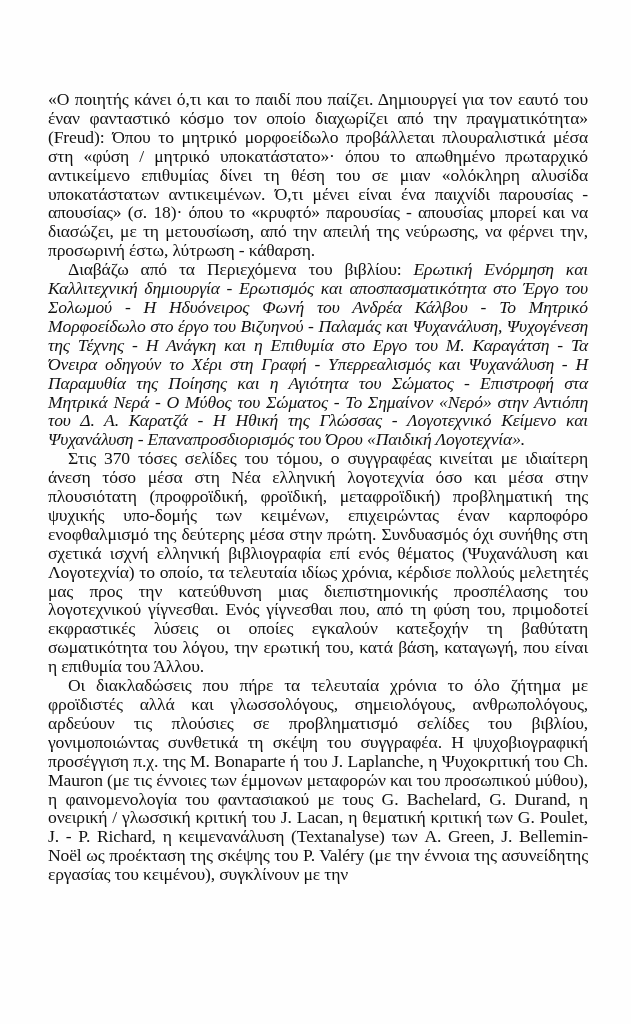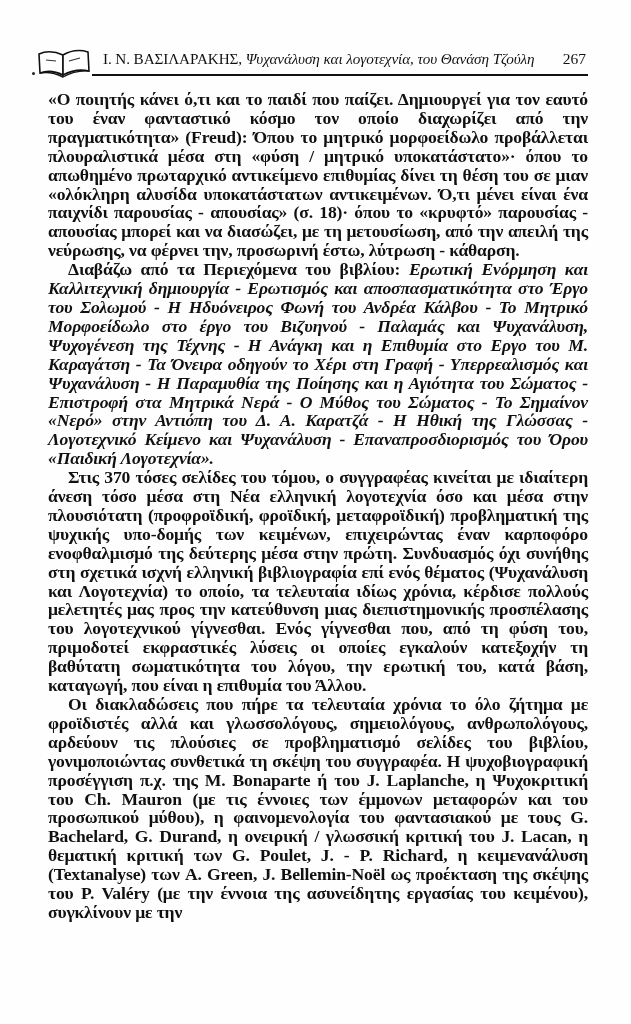--- a/index.html
+++ b/index.html
@@ -24,45 +24,29 @@
   .page-number { position: absolute; right: 2px; top: 6px; font-size: 15.5px; }
   .header-rule {
     position: absolute; left: 56px; right: 0; top: 30px; height: 2px; background: #111;
   }
   .dot { position: absolute; left: -4px; top: 28px; width: 3px; height: 3px; background:#222; border-radius: 50%; }
   .body-text {
     position: absolute; left: 48px; top: 90px; width: 540px;
     font-size: 17.6px; line-height: 18.9px;
     text-align: justify; letter-spacing: -0.15px;
   }
-  .body-text p { margin: 0; font-weight: bold; }
+  .body-text p { margin: 0; }
   .body-text p.indent { text-indent: 20px; }
   .body-text .it { font-style: italic; }
 </style>
 </head>
 <body>
 
 <div class="page">
 
-  <div class="header">
-    <span class="dot"></span>
-    <svg class="book-icon" viewBox="0 0 56 32">
-      <path d="M3 8 Q14 3 27 9 L27 29 Q15 23 4 27 Z" fill="#fff" stroke="#111" stroke-width="1.6"></path>
-      <path d="M27 9 Q39 2 52 6 L53 25 Q40 22 27 29 Z" fill="#fff" stroke="#111" stroke-width="1.6"></path>
-      <path d="M4 27 Q15 25 27 31 Q39 24 53 25" fill="none" stroke="#111" stroke-width="1.4"></path>
-      <path d="M10 14 L20 15" stroke="#333" stroke-width="1.2"></path>
-      <path d="M33 15 L44 12" stroke="#333" stroke-width="1.2"></path>
-    </svg>
-    <div class="header-text">
-      <span class="author">Ι. Ν. ΒΑΣΙΛΑΡΑΚΗΣ,</span>
-      <span class="title">Ψυχανάλυση και λογοτεχνία, του Θανάση Τζούλη</span>
-    </div>
-    <div class="page-number">267</div>
-    <div class="header-rule"></div>
-  </div>
 
   <div class="body-text">
     <p>«Ο ποιητής κάνει ό,τι και το παιδί που παίζει. Δημιουργεί για τον εαυτό του έναν φανταστικό κόσμο τον οποίο διαχωρίζει από την πραγματικότητα» (Freud): Όπου το μητρικό μορφοείδωλο προβάλλεται πλουραλιστικά μέσα στη «φύση / μητρικό υποκατάστατο»· όπου το απωθημένο πρωταρχικό αντικείμενο επιθυμίας δίνει τη θέση του σε μιαν «ολόκληρη αλυσίδα υποκατάστατων αντικειμένων. Ό,τι μένει είναι ένα παιχνίδι παρουσίας - απουσίας» (σ. 18)· όπου το «κρυφτό» παρουσίας - απουσίας μπορεί και να διασώζει, με τη μετουσίωση, από την απειλή της νεύρωσης, να φέρνει την, προσωρινή έστω, λύτρωση - κάθαρση.</p>
     <p class="indent"><span>Διαβάζω από τα Περιεχόμενα του βιβλίου: </span><span class="it">Ερωτική Ενόρμηση και Καλλιτεχνική δημιουργία - Ερωτισμός και αποσπασματικότητα στο Έργο του Σολωμού - Η Ηδυόνειρος Φωνή του Ανδρέα Κάλβου - Το Μητρικό Μορφοείδωλο στο έργο του Βιζυηνού - Παλαμάς και Ψυχανάλυση, Ψυχογένεση της Τέχνης - Η Ανάγκη και η Επιθυμία στο Εργο του Μ. Καραγάτση - Τα Όνειρα οδηγούν το Χέρι στη Γραφή - Υπερρεαλισμός και Ψυχανάλυση - Η Παραμυθία της Ποίησης και η Αγιότητα του Σώματος - Επιστροφή στα Μητρικά Νερά - Ο Μύθος του Σώματος - Το Σημαίνον «Νερό» στην Αντιόπη του Δ. Α. Καρατζά - Η Ηθική της Γλώσσας - Λογοτεχνικό Κείμενο και Ψυχανάλυση - Επαναπροσδιορισμός του Όρου «Παιδική Λογοτεχνία».</span></p>
     <p class="indent">Στις 370 τόσες σελίδες του τόμου, ο συγγραφέας κινείται με ιδιαίτερη άνεση τόσο μέσα στη Νέα ελληνική λογοτεχνία όσο και μέσα στην πλουσιότατη (προφροϊδική, φροϊδική, μεταφροϊδική) προβληματική της ψυχικής υπο-δομής των κειμένων, επιχειρώντας έναν καρποφόρο ενοφθαλμισμό της δεύτερης μέσα στην πρώτη. Συνδυασμός όχι συνήθης στη σχετικά ισχνή ελληνική βιβλιογραφία επί ενός θέματος (Ψυχανάλυση και Λογοτεχνία) το οποίο, τα τελευταία ιδίως χρόνια, κέρδισε πολλούς μελετητές μας προς την κατεύθυνση μιας διεπιστημονικής προσπέλασης του λογοτεχνικού γίγνεσθαι. Ενός γίγνεσθαι που, από τη φύση του, πριμοδοτεί εκφραστικές λύσεις οι οποίες εγκαλούν κατεξοχήν τη βαθύτατη σωματικότητα του λόγου, την ερωτική του, κατά βάση, καταγωγή, που είναι η επιθυμία του Άλλου.</p>
     <p class="indent">Οι διακλαδώσεις που πήρε τα τελευταία χρόνια το όλο ζήτημα με φροϊδιστές αλλά και γλωσσολόγους, σημειολόγους, ανθρωπολόγους, αρδεύουν τις πλούσιες σε προβληματισμό σελίδες του βιβλίου, γονιμοποιώντας συνθετικά τη σκέψη του συγγραφέα. Η ψυχοβιογραφική προσέγγιση π.χ. της M. Bonaparte ή του J. Laplanche, η Ψυχοκριτική του Ch. Mauron (με τις έννοιες των έμμονων μεταφορών και του προσωπικού μύθου), η φαινομενολογία του φαντασιακού με τους G. Bachelard, G. Durand, η ονειρική / γλωσσική κριτική του J. Lacan, η θεματική κριτική των G. Poulet, J. - P. Richard, η κειμενανάλυση (Textanalyse) των A. Green, J. Bellemin-Noël ως προέκταση της σκέψης του P. Valéry (με την έννοια της ασυνείδητης εργασίας του κειμένου), συγκλίνουν με την</p>
   </div>
 
 </div>
 

